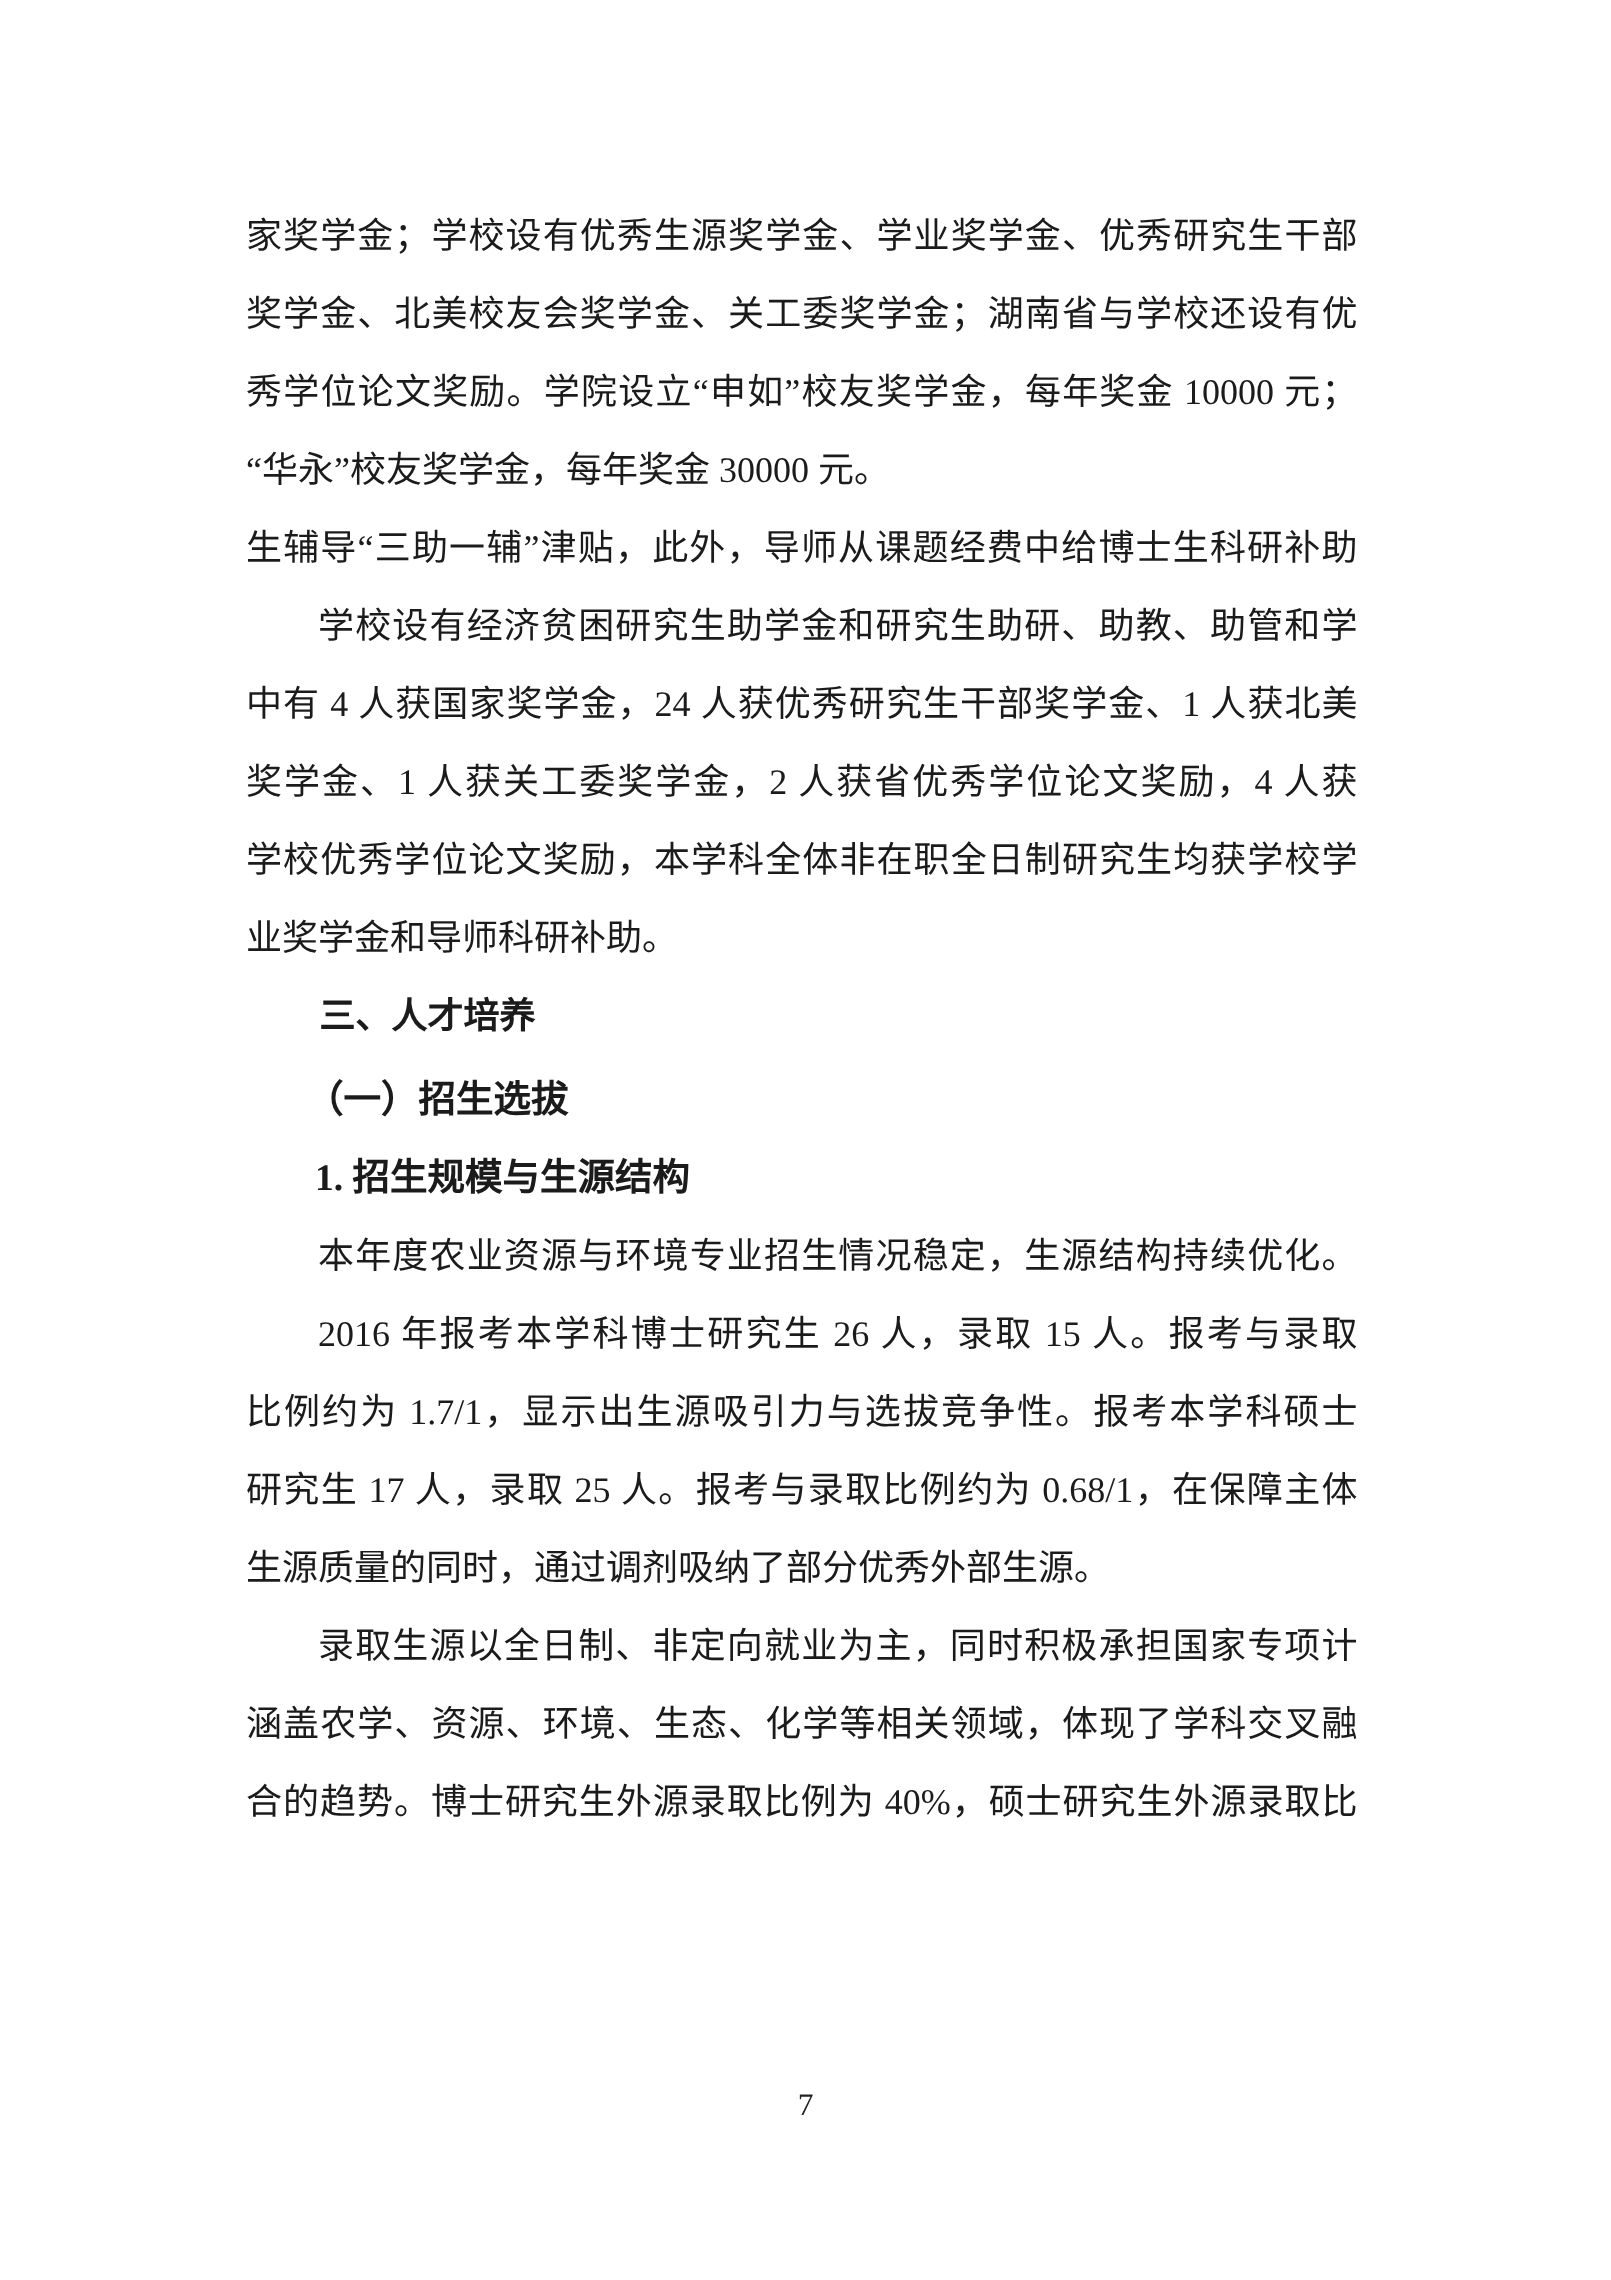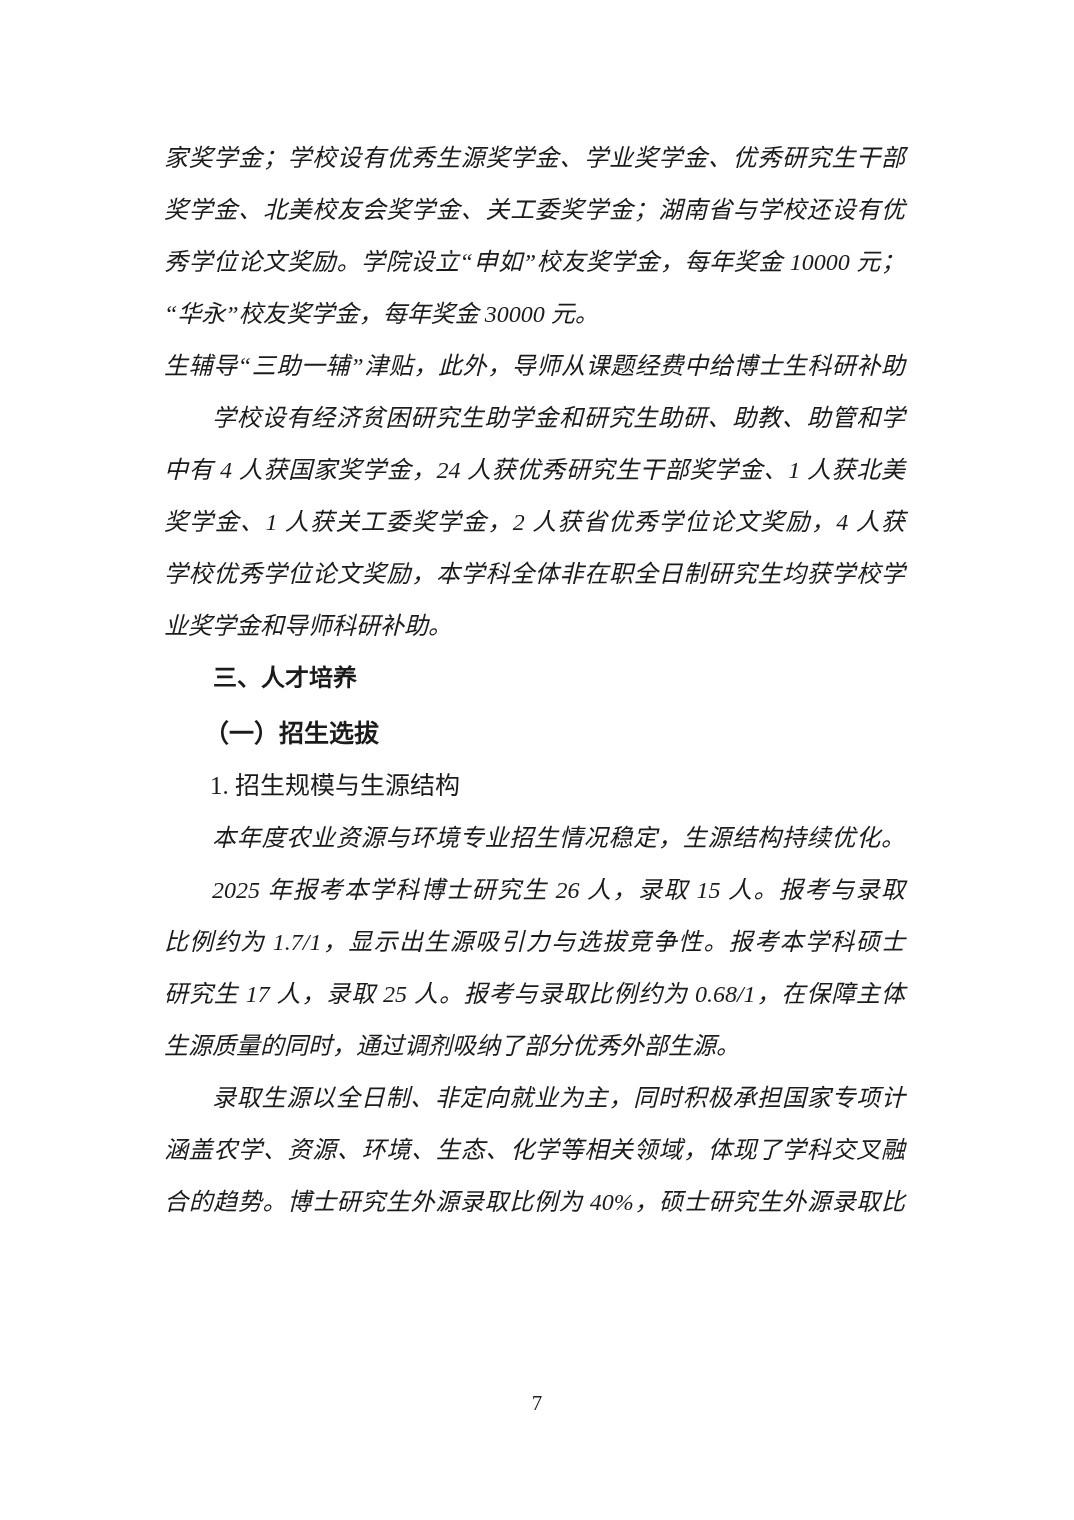--- a/index.html
+++ b/index.html
@@ -15,21 +15,21 @@
     overflow: hidden;
     font-family: "Liberation Serif", "DejaVu Serif", serif;
     color: #1b1b1b;
   }
   .content {
     position: absolute;
     left: 164px;
     top: 132px;
     width: 741px;
   }
-  .para { margin: 0; padding: 0; font-style: italic; }
+  .para { margin: 0; padding: 0; }
   .ln {
     font-size: 24px;
     line-height: 52px;
     height: 52px;
     white-space: nowrap;
     text-align: justify;
     text-align-last: left;
   }
   .ln.j { text-align-last: justify; }
   .ln.ind { text-indent: 48px; }
@@ -46,21 +46,21 @@
     padding-left: 40px;
     font-size: 25px;
     font-weight: 700;
     line-height: 52px;
     height: 52px;
   }
   .h3 {
     margin: 0;
     padding-left: 46px;
     font-size: 25px;
-    font-weight: 400;
+    font-weight: 700;
     line-height: 52px;
     height: 52px;
   }
   .footer {
     position: absolute;
     left: 0;
     top: 1388px;
     width: 100%;
     text-align: center;
   }
@@ -97,21 +97,21 @@
 
     <h2 class="h1">三、人才培养</h2>
     <h3 class="h2">（一）招生选拔</h3>
     <h4 class="h3">1. 招生规模与生源结构</h4>
 
     <section class="para">
       <div class="ln j ind">本年度农业资源与环境专业招生情况稳定，生源结构持续优化。</div>
     </section>
 
     <section class="para">
-      <div class="ln j ind">2025 年报考本学科博士研究生 26 人，录取 15 人。报考与录取</div>
+      <div class="ln j ind">2016 年报考本学科博士研究生 26 人，录取 15 人。报考与录取</div>
       <div class="ln j">比例约为 1.7/1，显示出生源吸引力与选拔竞争性。报考本学科硕士</div>
       <div class="ln j">研究生 17 人，录取 25 人。报考与录取比例约为 0.68/1，在保障主体</div>
       <div class="ln">生源质量的同时，通过调剂吸纳了部分优秀外部生源。</div>
     </section>
 
     <section class="para">
       <div class="ln j ind">录取生源以全日制、非定向就业为主，同时积极承担国家专项计</div>
       <div class="ln j">涵盖农学、资源、环境、生态、化学等相关领域，体现了学科交叉融</div>
       <div class="ln j">合的趋势。博士研究生外源录取比例为 40%，硕士研究生外源录取比</div>
     </section>

